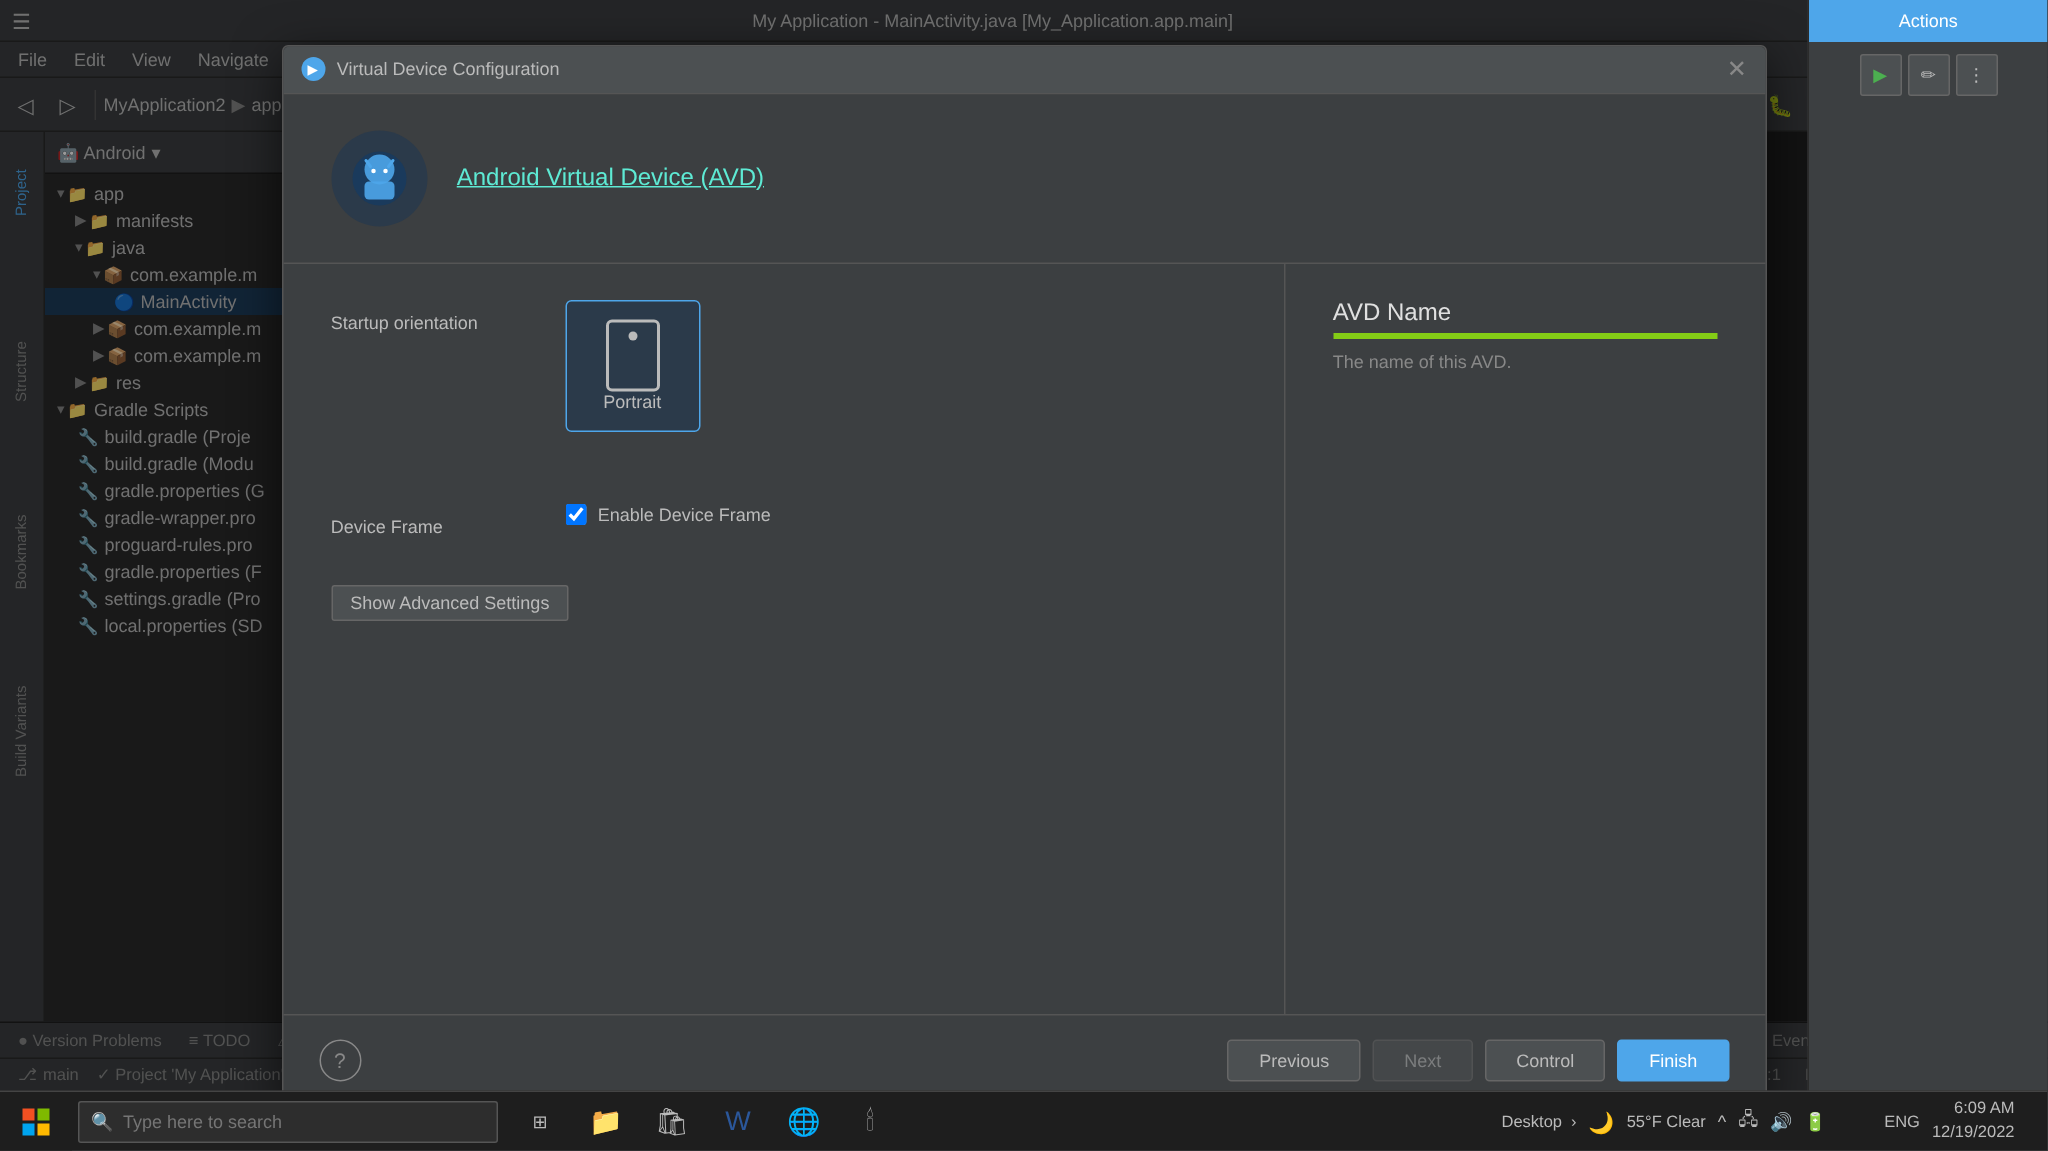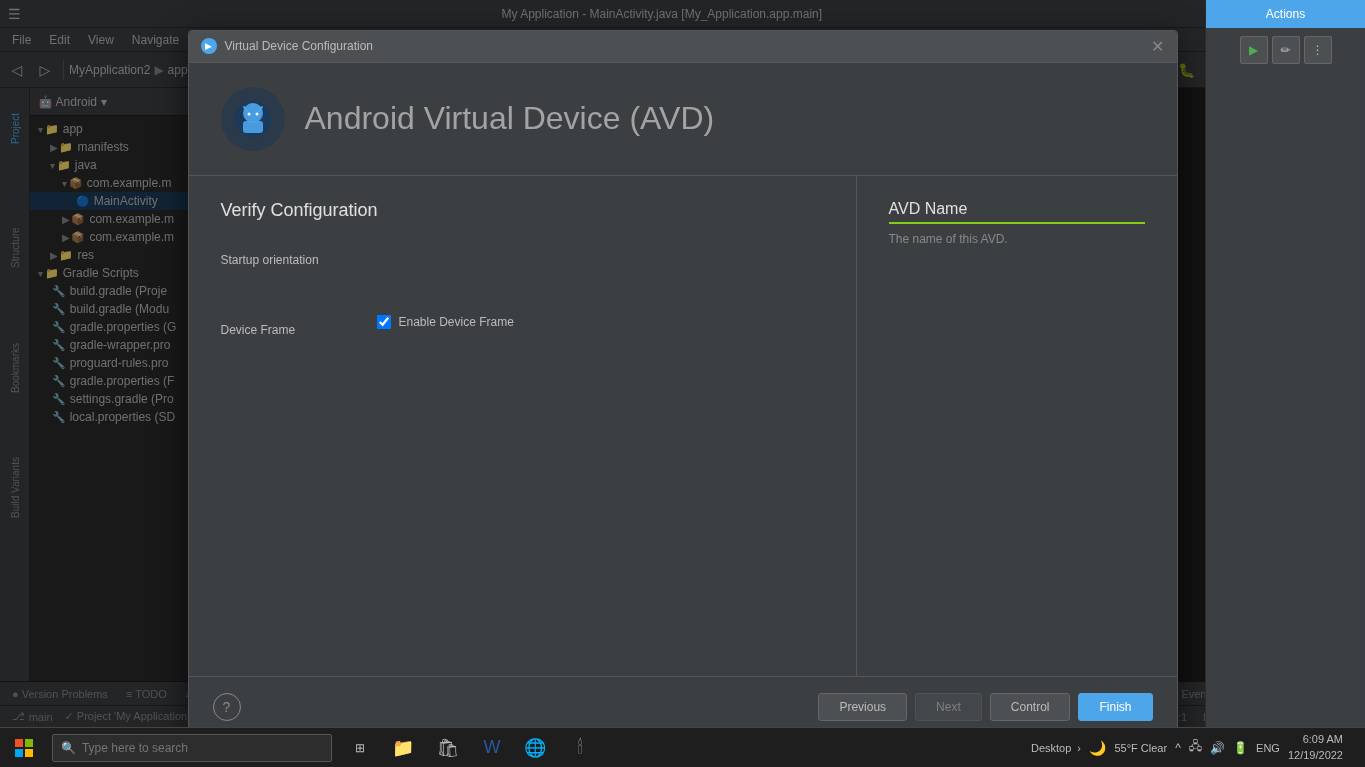--- a/index.html
+++ b/index.html
@@ -70,21 +70,21 @@
     
     .dialog-overlay { position: absolute; top: 0; left: 0; right: 0; bottom: 0; background: rgba(0,0,0,0.4); z-index: 50; display: flex; align-items: center; justify-content: center; }
     .dialog { width: 990px; background: #3c3f41; border: 1px solid #555; border-radius: 4px; display: flex; flex-direction: column; box-shadow: 0 8px 32px rgba(0,0,0,0.6); }
     .dialog-title-bar { height: 32px; background: #4c5052; display: flex; align-items: center; padding: 0 12px; border-radius: 4px 4px 0 0; border-bottom: 1px solid #555; }
     .dialog-title-icon { width: 16px; height: 16px; background: #4ea6ea; border-radius: 50%; margin-right: 8px; display: flex; align-items: center; justify-content: center; font-size: 10px; color: white; }
     .dialog-title-text { color: #bbb; font-size: 12px; flex: 1; }
     .dialog-close { cursor: pointer; color: #888; font-size: 16px; }
     .dialog-body { display: flex; min-height: 500px; }
     .dialog-header { padding: 24px 32px; display: flex; align-items: center; gap: 20px; border-bottom: 1px solid #555; }
     .avd-logo { width: 64px; height: 64px; background: #2b3a4a; border-radius: 50%; display: flex; align-items: center; justify-content: center; }
-    .avd-title { color: #a3a3a3; font-size: 32px; font-weight: 300; }
+    .avd-title { color: #5eead4; font-size: 16px; font-weight: 300; text-decoration: underline; }
     .dialog-content-left { flex: 1; padding: 24px 32px; border-right: 1px solid #555; }
     .dialog-content-right { width: 320px; padding: 24px 32px; }
     .section-title { color: #e0e0e0; font-size: 18px; font-weight: 300; margin-bottom: 24px; }
     .form-row { display: flex; align-items: flex-start; margin-bottom: 24px; gap: 16px; }
     .form-label { width: 140px; color: #bbb; font-size: 12px; padding-top: 8px; flex-shrink: 0; }
     .form-control { flex: 1; }
     .orientation-options { display: flex; gap: 16px; }
     .orientation-option { display: flex; flex-direction: column; align-items: center; padding: 12px; border: 1px solid #555; border-radius: 4px; cursor: pointer; background: #2b2b2b; width: 90px; }
     .orientation-option.selected { border-color: #4ea6ea; background: #2b3a4a; }
     .orientation-label { color: #bbb; font-size: 12px; }
@@ -412,49 +412,57 @@
           <circle cx="16" cy="15" r="1.5" fill="white"></circle>
           <circle cx="24" cy="15" r="1.5" fill="white"></circle>
         </svg>
       </div>
       <span class="avd-title">Android Virtual Device (AVD)</span>
     </div>
 
     <div class="dialog-body">
 
       <div class="dialog-content-left">
-        <div class="section-title">Verify Configuration</div>
 
         <div class="form-row">
           <div class="form-label">Startup orientation</div>
           <div class="form-control">
             <div class="orientation-options">
+              <div class="orientation-option selected">
+                <div style="width:36px;height:48px;border:2px solid #bbb;border-radius:4px;display:flex;flex-direction:column;align-items:center;padding-top:6px;">
+                  <div style="width:6px;height:6px;background:#bbb;border-radius:50%;"></div>
+                </div>
+                <span class="orientation-label">Portrait</span>
+              </div>
             </div>
           </div>
         </div>
 
         <div class="form-row">
         </div>
 
         <div class="form-row">
           <div class="form-label">Device Frame</div>
           <div class="form-control">
             <div class="checkbox-row">
               <input type="checkbox" checked="" style="">
               <span class="checkbox-label">Enable Device Frame</span>
             </div>
           </div>
         </div>
 
+        <div style="margin-top:16px;">
+          <button class="show-advanced-btn">Show Advanced Settings</button>
+        </div>
 
       </div>
 
       <div class="dialog-content-right">
         <div style="margin-bottom:8px;">
-          <div style="font-size:16px;color:#e0e0e0;font-weight:300;border-bottom:2px solid #84cc16;padding-bottom:4px;margin-bottom:8px;">
+          <div style="font-size:16px;color:#e0e0e0;font-weight:300;border-bottom:4px solid #84cc16;padding-bottom:4px;margin-bottom:8px;">
             <span>AVD Name</span>
           </div>
           <div style="color:#888;font-size:12px;">The name of this AVD.</div>
         </div>
       </div>
 
     </div>
 
     <div class="dialog-footer">
       <div class="footer-help">?</div>
@@ -508,21 +516,21 @@
       <span>Desktop</span>
       <span>›</span>
     </div>
     <div style="display:flex;align-items:center;gap:8px;">
       <span style="font-size:14px;">🌙</span>
       <span style="color:#bbb;font-size:11px;">55°F Clear</span>
       <span style="color:#bbb;">^</span>
       <span style="font-size:12px;">🖧</span>
       <span style="font-size:12px;">🔊</span>
       <span style="font-size:12px;">🔋</span>
-      <span style="font-size:11px;color:#bbb;">ENG</span>
+      <span style="font-size:11px;color:#bbb;margin-left:30px;">ENG</span>
     </div>
     <div class="taskbar-time">
       <div>6:09 AM</div>
       <div>12/19/2022</div>
     </div>
     <div style="width:6px;height:40px;cursor:pointer;"></div>
   </div>
 </div>
 
 </body></html>

